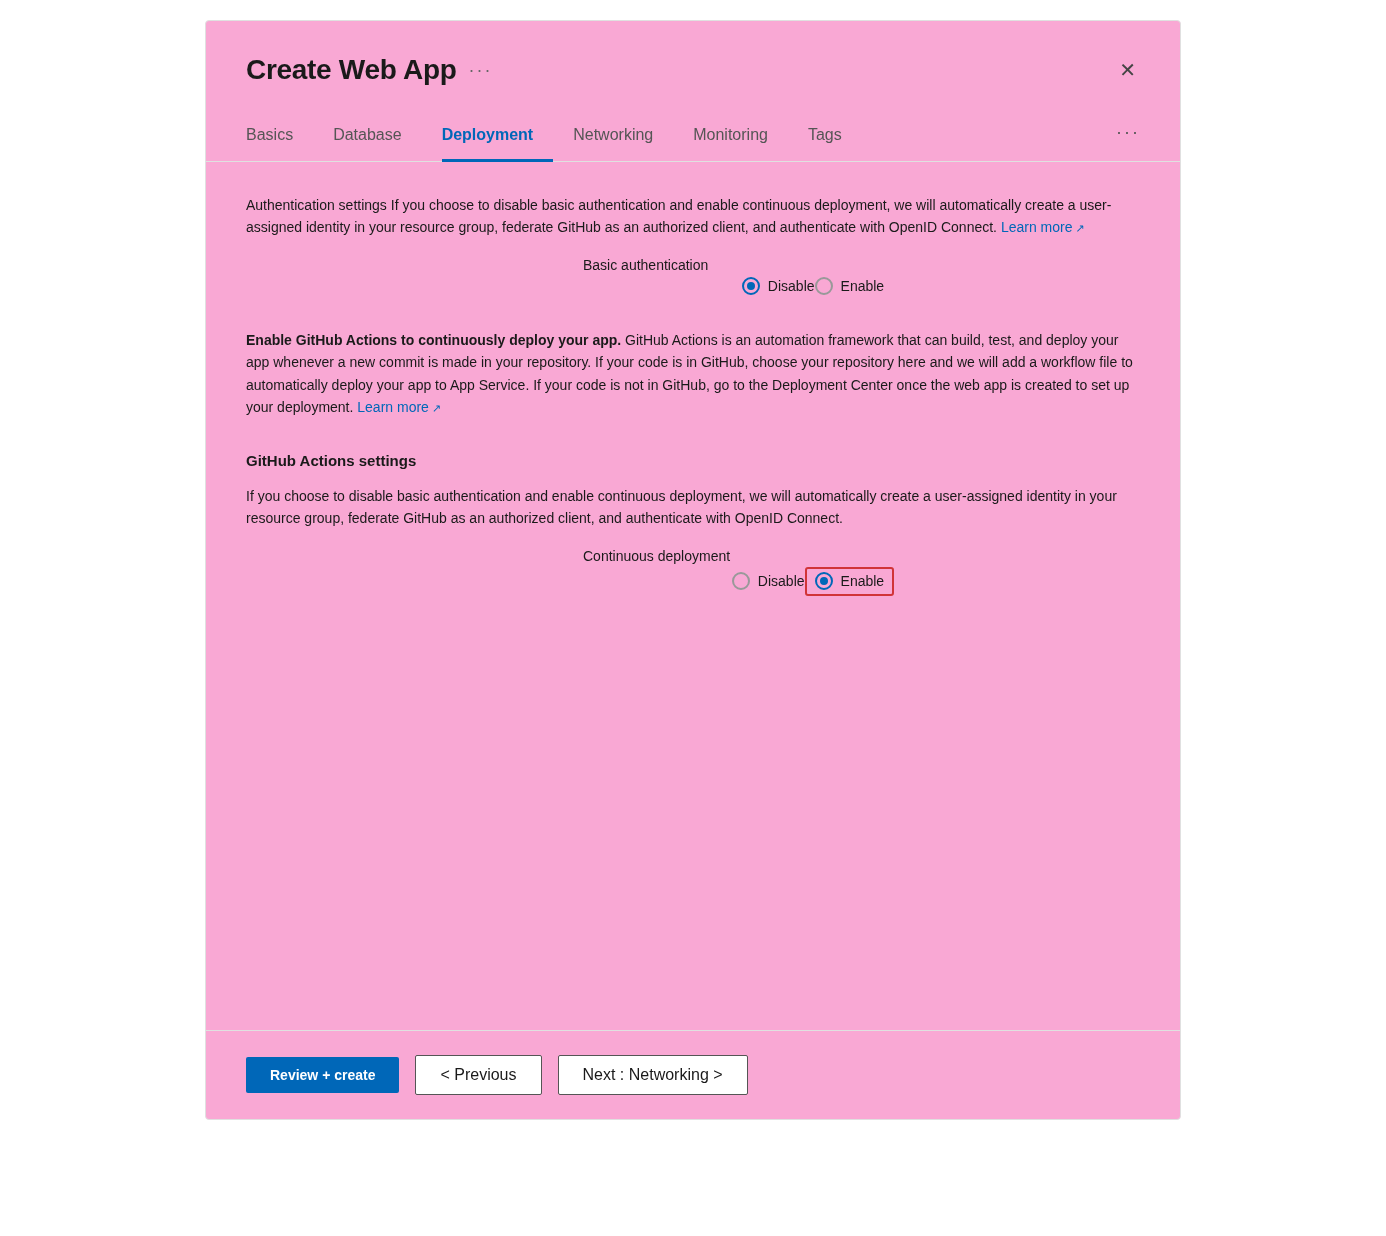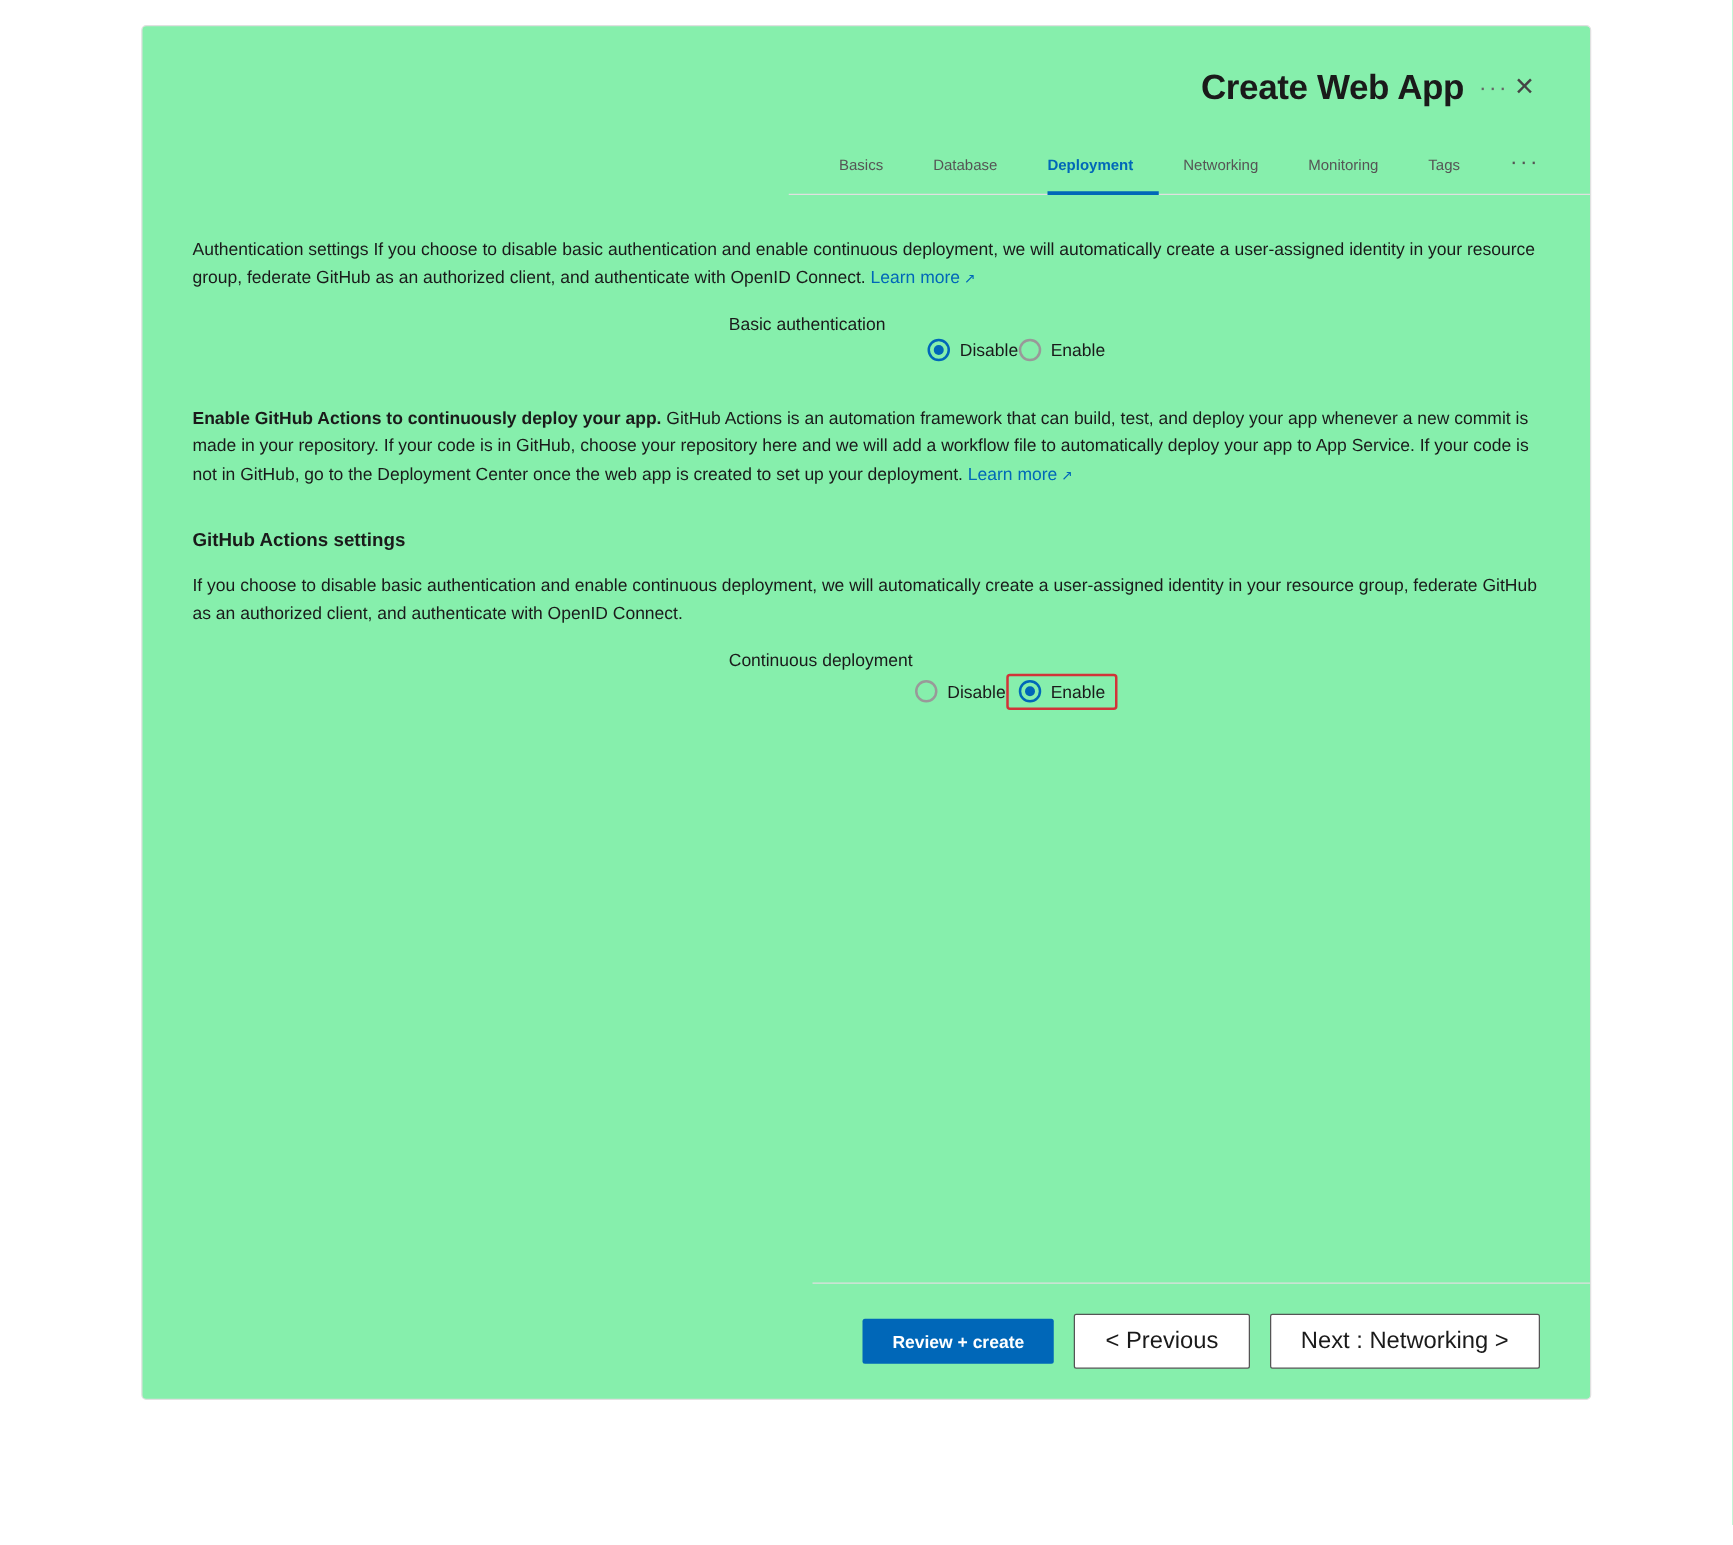--- a/index.html
+++ b/index.html
@@ -4,30 +4,29 @@
   <style>
     * { box-sizing: border-box; margin: 0; padding: 0; }
     body {
       font-family: 'Segoe UI', -apple-system, BlinkMacSystemFont, sans-serif;
       background: #fff;
       color: #1a1a1a;
       font-size: 14px;
       line-height: 1.5;
     }
     .dialog {
-      width: 1160px;
+      width: 976px;
       min-height: 1100px;
-      background: #86efac;
+      background: #f9a8d4;
       border: 1px solid #e0e0e0;
       border-radius: 4px;
       position: relative;
       margin: 20px auto;
       display: flex;
       flex-direction: column;
-      align-items: flex-end;
     }
     .dialog-header {
       display: flex;
       align-items: center;
       padding: 28px 40px 0 40px;
       justify-content: space-between;
     }
     .dialog-title-area {
       display: flex;
       align-items: center;
@@ -55,21 +54,21 @@
     .tabs {
       display: flex;
       align-items: center;
       padding: 24px 40px 0 40px;
       border-bottom: 1px solid #e0e0e0;
       gap: 0;
     }
     .tab {
       padding: 8px 20px 12px 0;
       margin-right: 20px;
-      font-size: 12px;
+      font-size: 16px;
       color: #555;
       cursor: pointer;
       position: relative;
       border-bottom: 3px solid transparent;
       margin-bottom: -1px;
       white-space: nowrap;
     }
     .tab:first-child {
       padding-left: 0;
     }
@@ -210,21 +209,21 @@
       font-size: 14px;
       font-weight: 700;
       cursor: pointer;
       border-radius: 2px;
     }
     .btn-secondary {
       background: #fff;
       color: #1a1a1a;
       border: 1px solid #555;
       padding: 10px 24px;
-      font-size: 19px;
+      font-size: 16px;
       font-weight: 400;
       cursor: pointer;
       border-radius: 2px;
     }
   </style>
 </head>
 <body>
 
 <div class="dialog">
 

